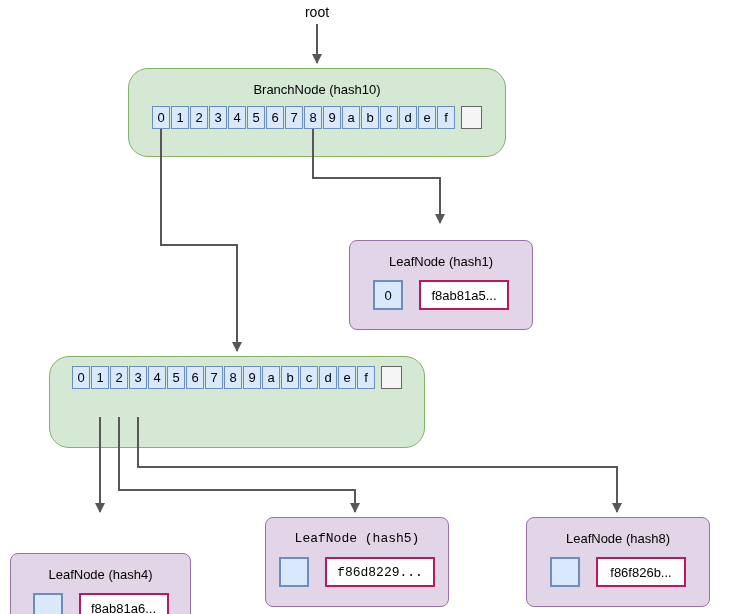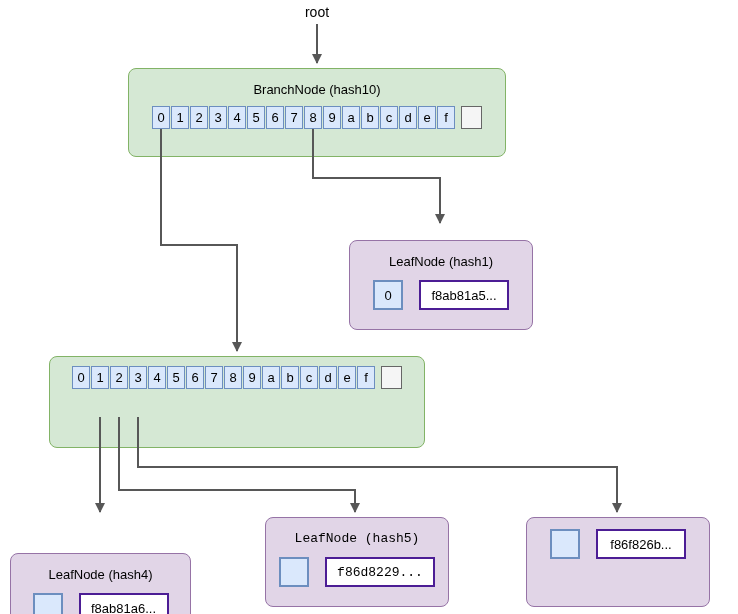--- a/index.html
+++ b/index.html
@@ -21,21 +21,21 @@
   svg.edges{
     position:absolute; left:0; top:0; width:738px; height:614px;
     pointer-events:none; z-index:5;
   }
   svg.edges polyline{ fill:none; stroke:var(--arrow); stroke-width:2; }
   svg.edges marker path{ fill:var(--arrow); }
 
   .branch{
     position:absolute; box-sizing:border-box;
     background:var(--branch-fill); border:1px solid var(--branch-stroke);
-    border-radius:8px; z-index:1;
+    border-radius:20px; z-index:1;
   }
   .branch-hash10{ left:128px; top:68px;  width:378px; height:89px; }
   .branch-hash9 { left:49px;  top:356px; width:376px; height:92px; }
   .node-title{ margin-top:13px; text-align:center; font-size:13px; }
   .cells{
     display:flex; justify-content:center; align-items:center;
     column-gap:1px; margin-top:9px;
   }
   .cell{
     box-sizing:content-box; width:16px; height:21px;
@@ -61,21 +61,21 @@
     display:flex; justify-content:center; align-items:center;
     gap:16px; margin-top:11px;
   }
   .leaf-cell{
     box-sizing:content-box; width:26px; height:26px;
     background:var(--cell-fill); border:2px solid var(--cell-stroke);
     display:flex; align-items:center; justify-content:center; font-size:13px;
   }
   .leaf-value{
     box-sizing:content-box; min-width:66px; height:26px; padding:0 10px;
-    background:#ffffff; border:2px solid #4c1d95;
+    background:#ffffff; border:2px solid #be185d;
     display:flex; align-items:center; justify-content:center; font-size:13px;
   }
 </style>
 </head>
 <body>
 
 <div class="canvas">
 
   <div class="root-label">root</div>
 
@@ -156,19 +156,20 @@
 
   <div class="leaf leaf-hash5">
     <div class="node-title">LeafNode (hash5)</div>
     <div class="leaf-row">
       <span class="leaf-cell"></span>
       <span class="leaf-value">f86d8229...</span>
     </div>
   </div>
 
   <div class="leaf leaf-hash8">
+    <div class="node-title">LeafNode (hash8)</div>
     <div class="leaf-row">
       <span class="leaf-cell"></span>
       <span class="leaf-value">f86f826b...</span>
     </div>
   </div>
 
 </div>
 
 </body></html>

